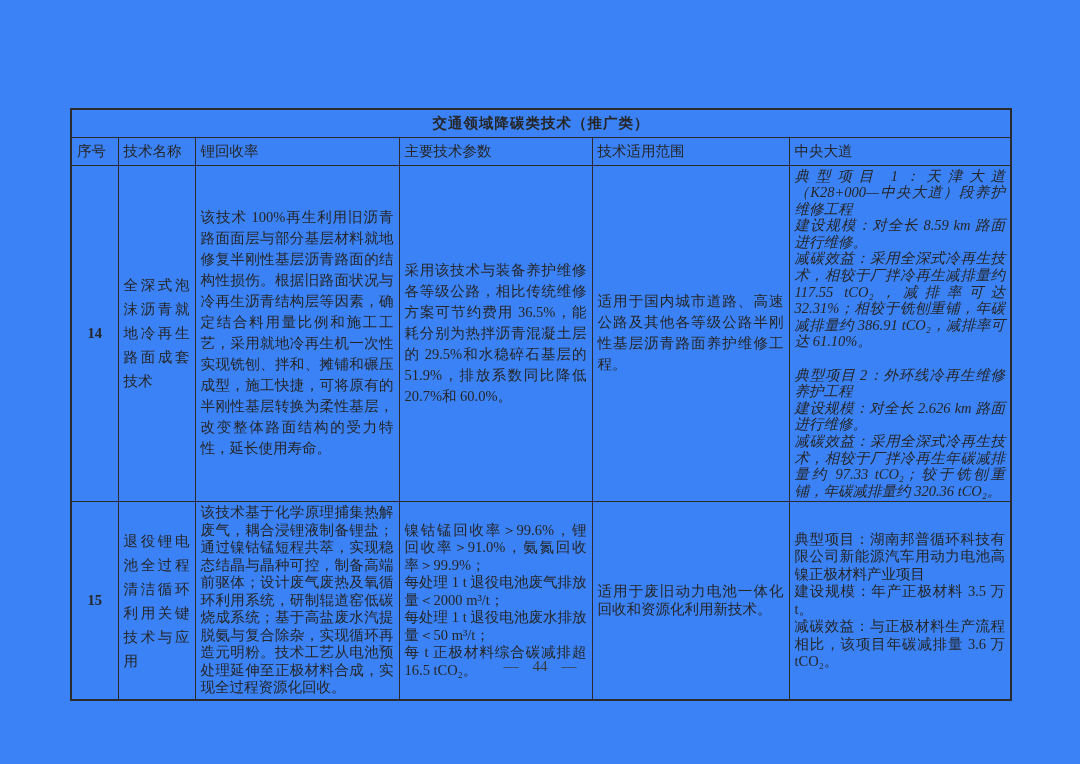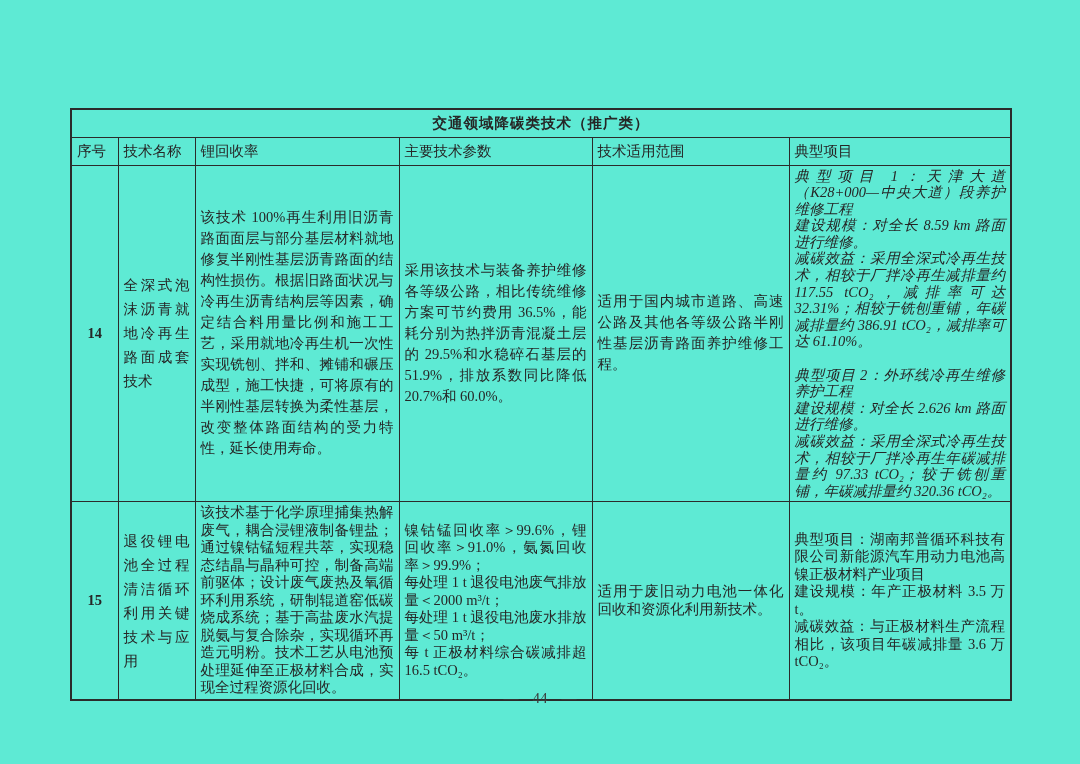--- a/index.html
+++ b/index.html
@@ -6,21 +6,21 @@
   html, body {
     margin: 0; padding: 0;
     width: 1080px; height: 764px;
     background: #ffffff;
     font-family: "Liberation Serif", "DejaVu Serif", serif;
     color: #262626;
   }
   .page {
     position: relative;
     width: 1080px; height: 764px;
-    background: #5eead4;
+    background: #3b82f6;
     overflow: hidden;
   }
   table.doc-table {
     position: absolute;
     left: 70px; top: 108px;
     width: 940px;
     border-collapse: collapse;
     table-layout: fixed;
     border: 2px solid #2b2b2b;
   }
@@ -53,21 +53,21 @@
   .lh-wide   { line-height: 21px; }
   .lh-mid    { line-height: 17.5px; }
   .lh-tight  { line-height: 16.6px; font-style: italic; }
   .name-cell {
     text-align: justify;
     line-height: 24px;
     padding: 2px 4px;
   }
   .page-footer {
     position: absolute;
-    left: 0; top: 690px;
+    left: 0; top: 658px;
     width: 100%;
     text-align: center;
     font-size: 15px;
     color: #3a3a3a;
   }
   .page-footer .dash { margin: 0 14px; }
 </style>
 </head>
 <body>
 
@@ -87,21 +87,21 @@
         <tr>
       <td class="title-cell" colspan="6">交通领域降碳类技术（推广类）</td>
     </tr>
 
     <tr class="header-row">
       <th>序号</th>
       <th>技术名称</th>
       <th>锂回收率</th>
       <th>主要技术参数</th>
       <th>技术适用范围</th>
-      <th>典型项目</th>
+      <th>中央大道</th>
     </tr>
 
     <tr class="row-14">
       <td class="cell-no">14</td>
       <td class="name-cell">全深式泡沫沥青就地冷再生路面成套技术</td>
       <td class="cell-text lh-wide">该技术 100%再生利用旧沥青路面面层与部分基层材料就地修复半刚性基层沥青路面的结构性损伤。根据旧路面状况与冷再生沥青结构层等因素，确定结合料用量比例和施工工艺，采用就地冷再生机一次性实现铣刨、拌和、摊铺和碾压成型，施工快捷，可将原有的半刚性基层转换为柔性基层，改变整体路面结构的受力特性，延长使用寿命。</td>
       <td class="cell-text lh-wide">采用该技术与装备养护维修各等级公路，相比传统维修方案可节约费用 36.5%，能耗分别为热拌沥青混凝土层的 29.5%和水稳碎石基层的 51.9%，排放系数同比降低 20.7%和 60.0%。</td>
       <td class="cell-text lh-wide">适用于国内城市道路、高速公路及其他各等级公路半刚性基层沥青路面养护维修工程。</td>
       <td class="cell-text lh-tight">典型项目 1：天津大道（K28+000—中央大道）段养护维修工程
 建设规模：对全长 8.59 km 路面进行维修。

